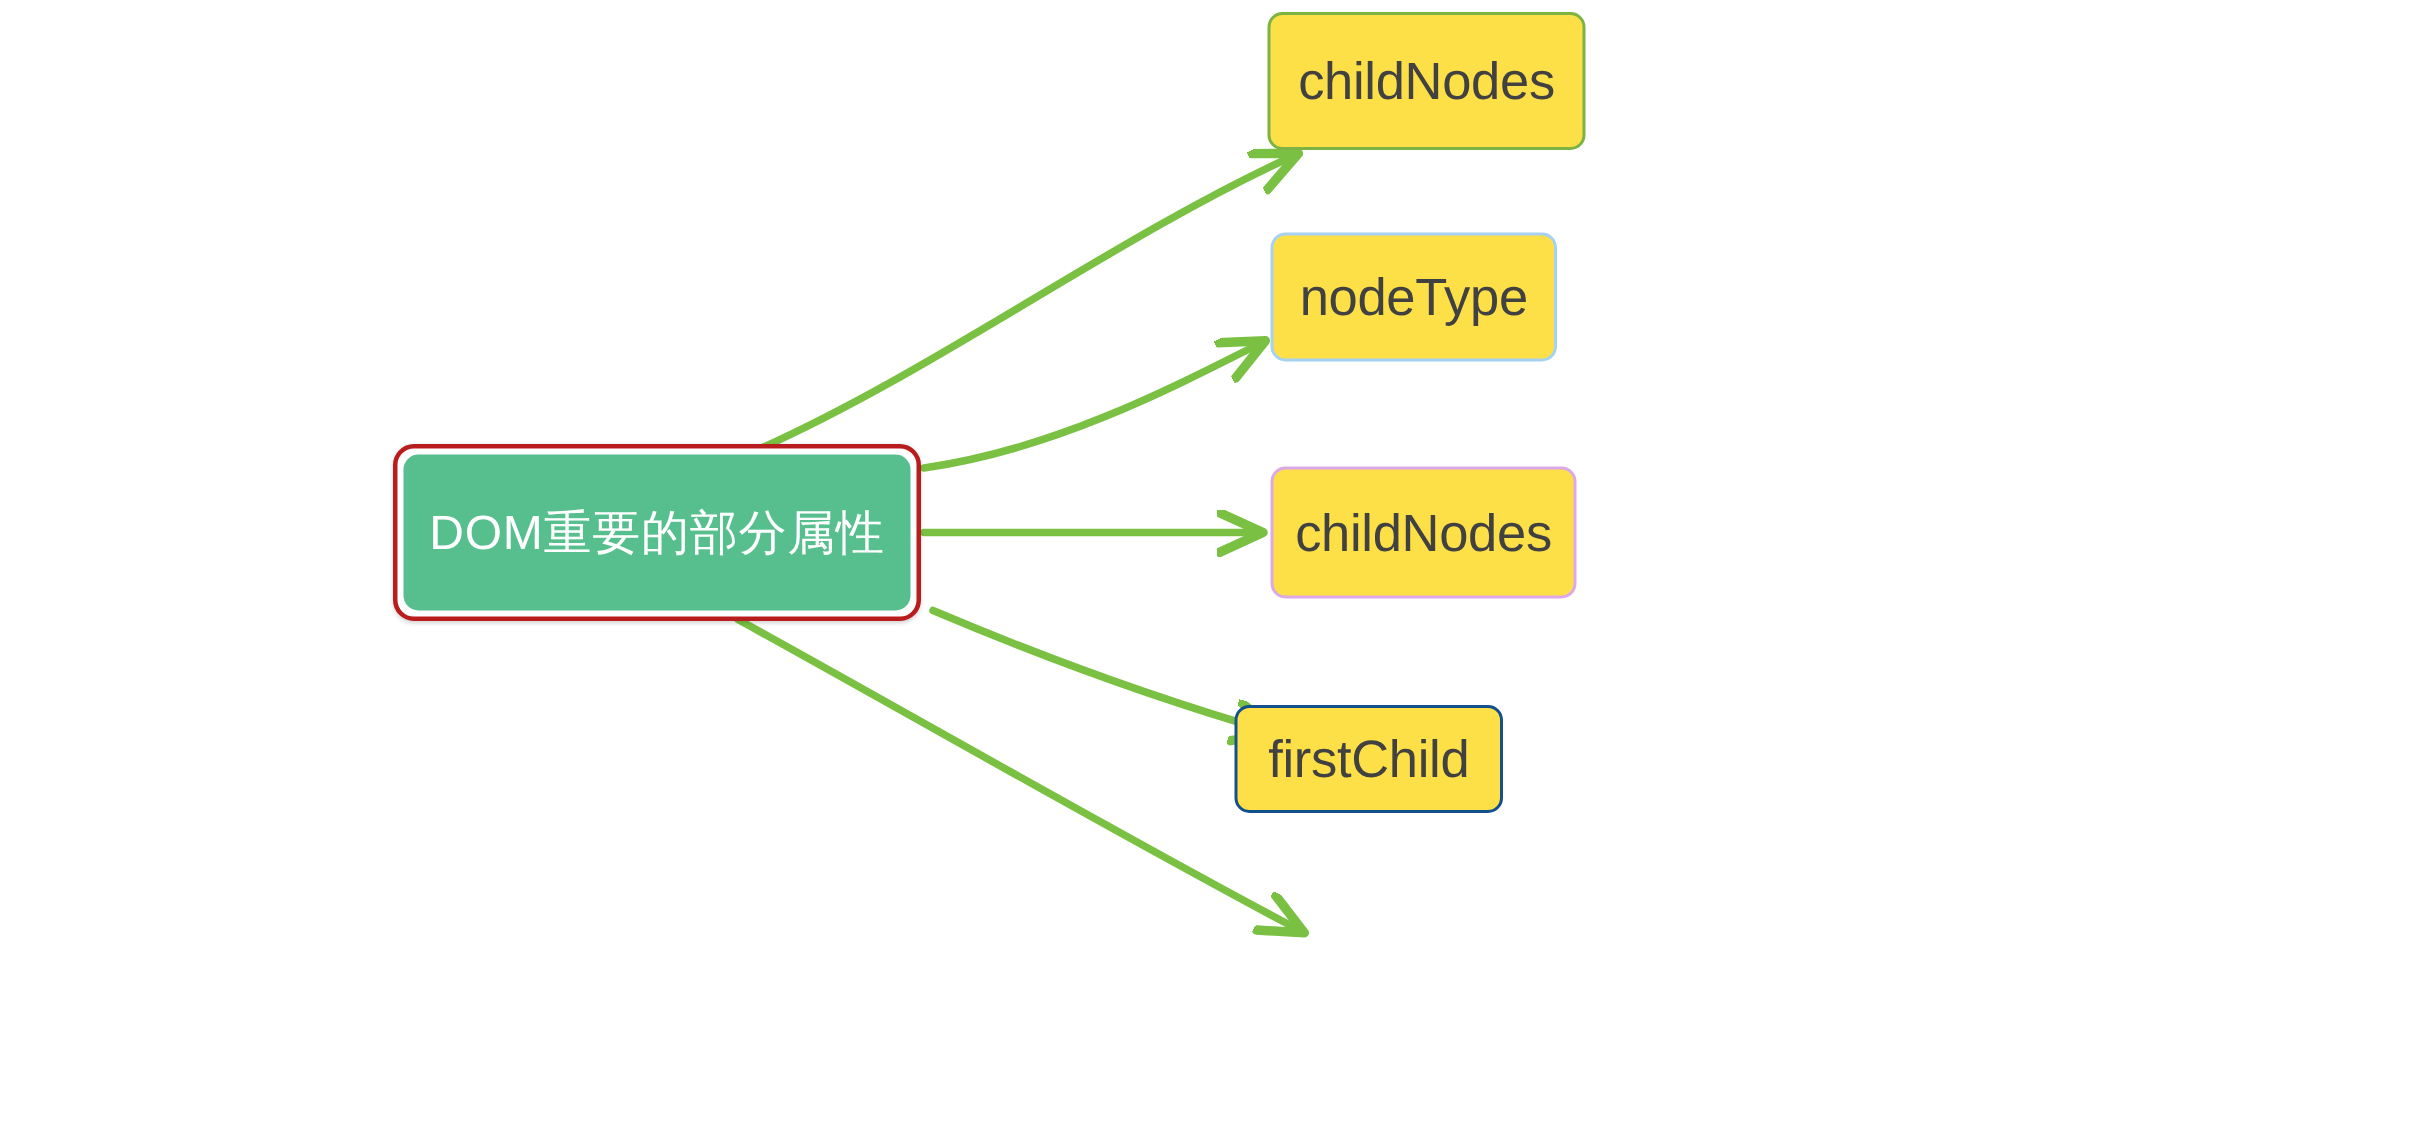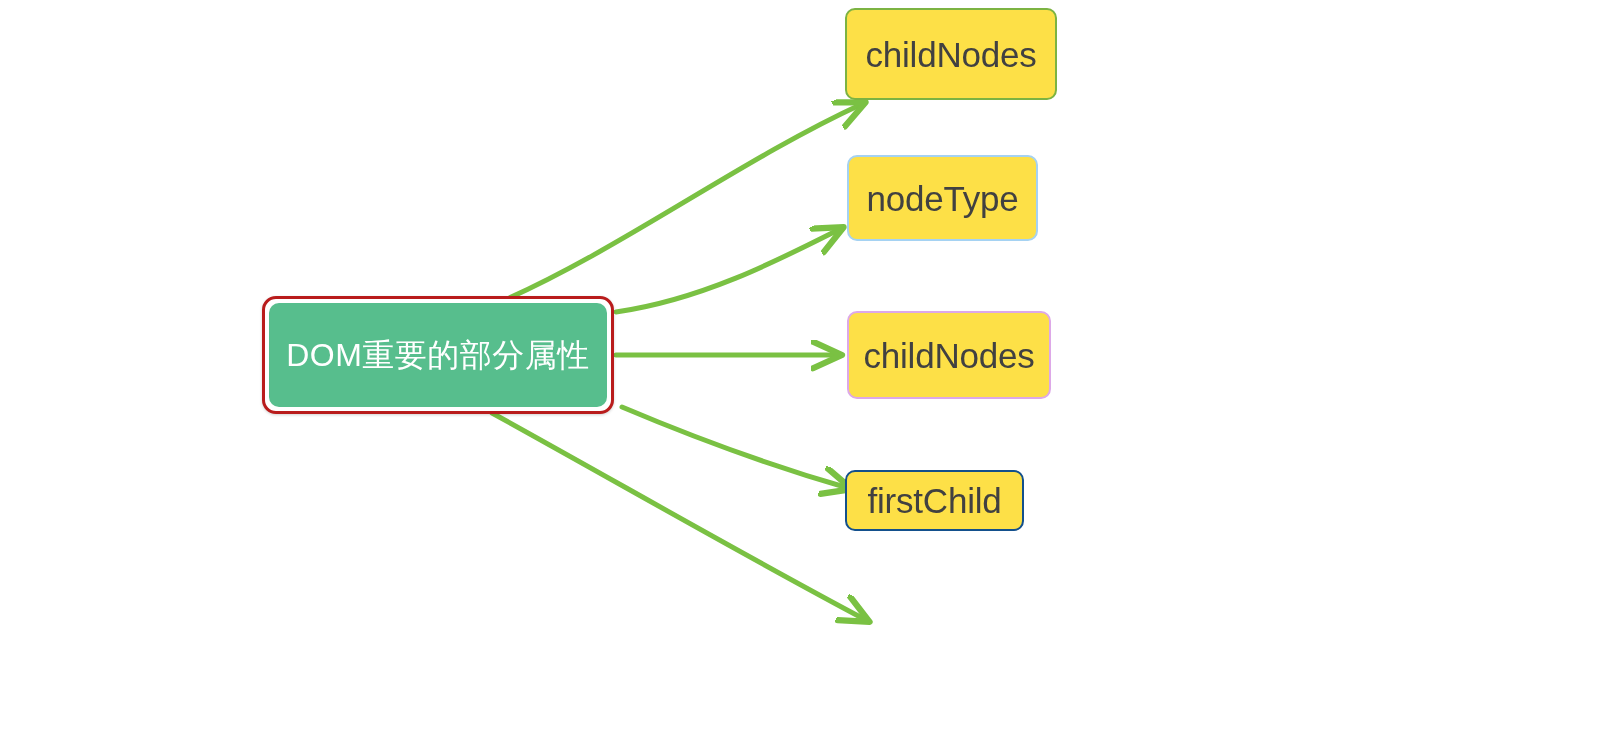--- a/index.html
+++ b/index.html
@@ -88,21 +88,21 @@
   #node-nodetype {
     left: 847px; top: 155px; width: 191px; height: 86px;
     border-color: #A5D2F2;
     text-align: center;
   }
   #node-nodevalue {
     left: 847px; top: 311px; width: 204px; height: 88px;
     border-color: #DDA8E8;
   }
   #node-firstchild {
-    left: 845px; top: 470px; width: 179px; height: 61px;
+    left: 823px; top: 470px; width: 179px; height: 72px;
     border-color: #13508C;
   }
   #node-lastchild {
     left: 859px; top: 626px; width: 173px; height: 91px;
     border-color: #D7A6E2;
   }
 </style>
 </head>
 <body>
 

